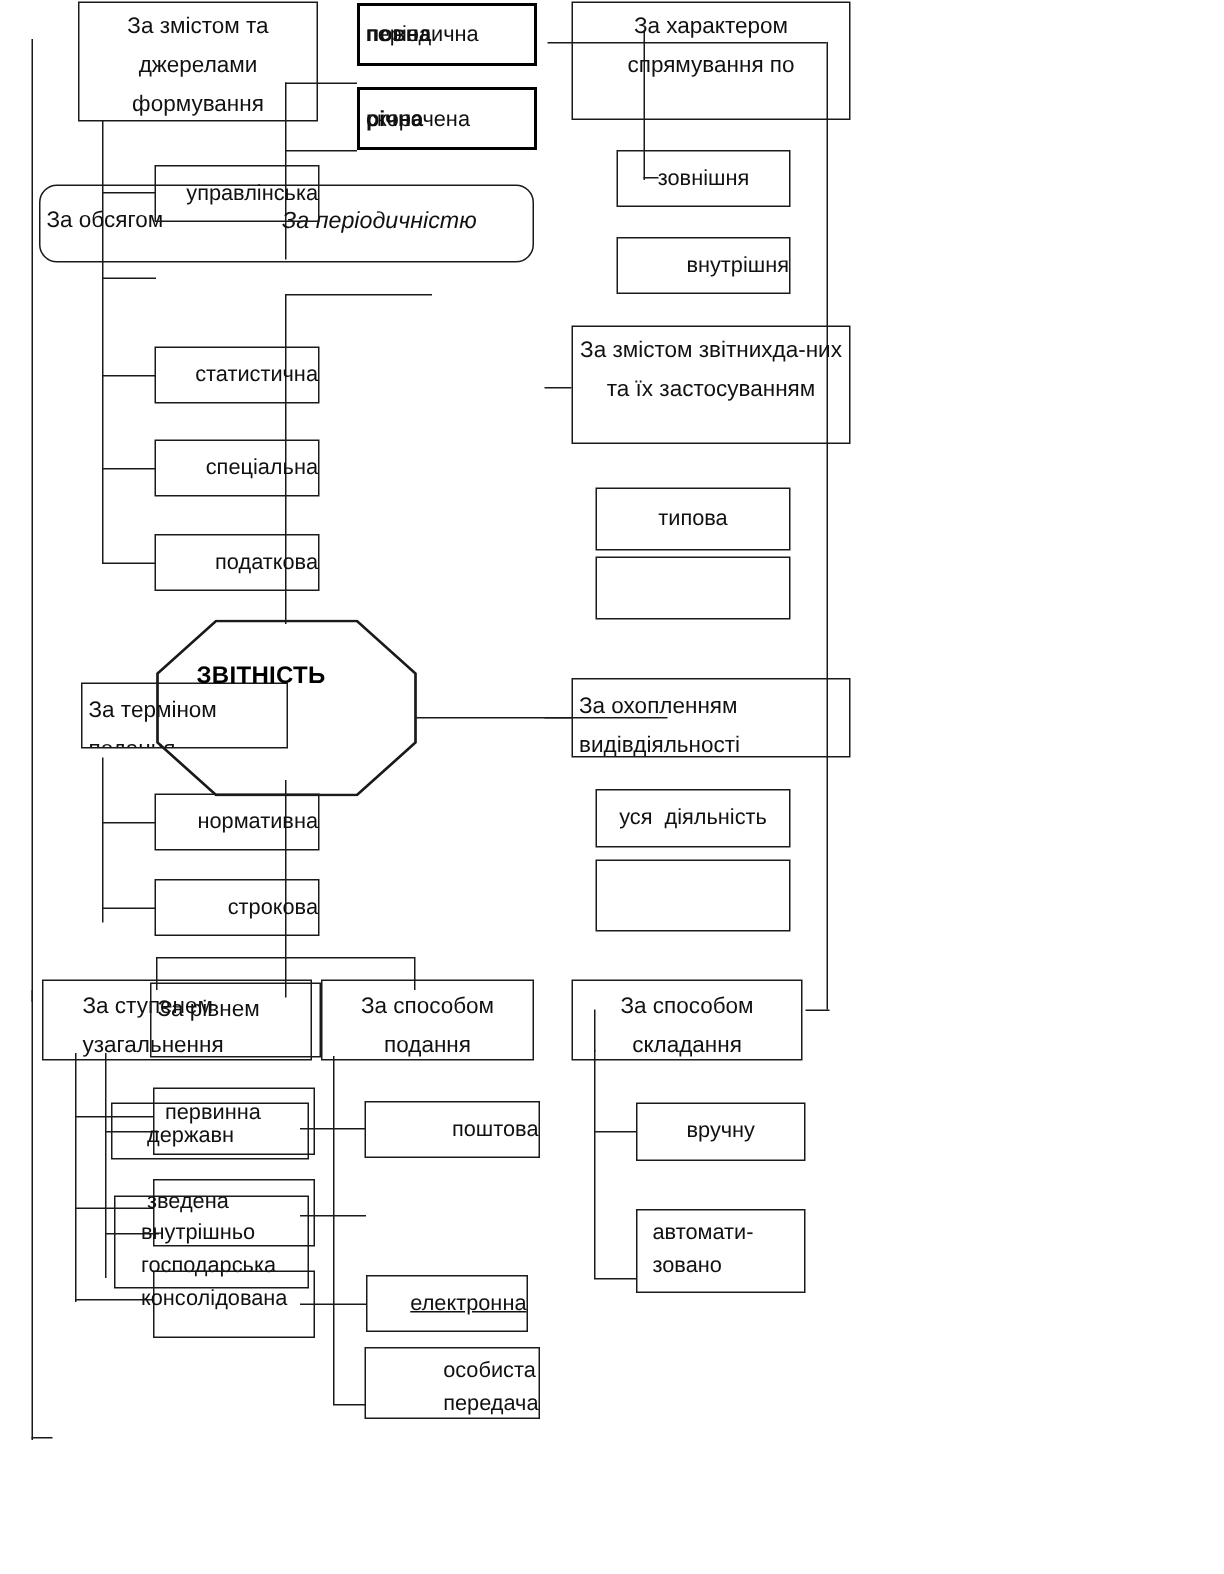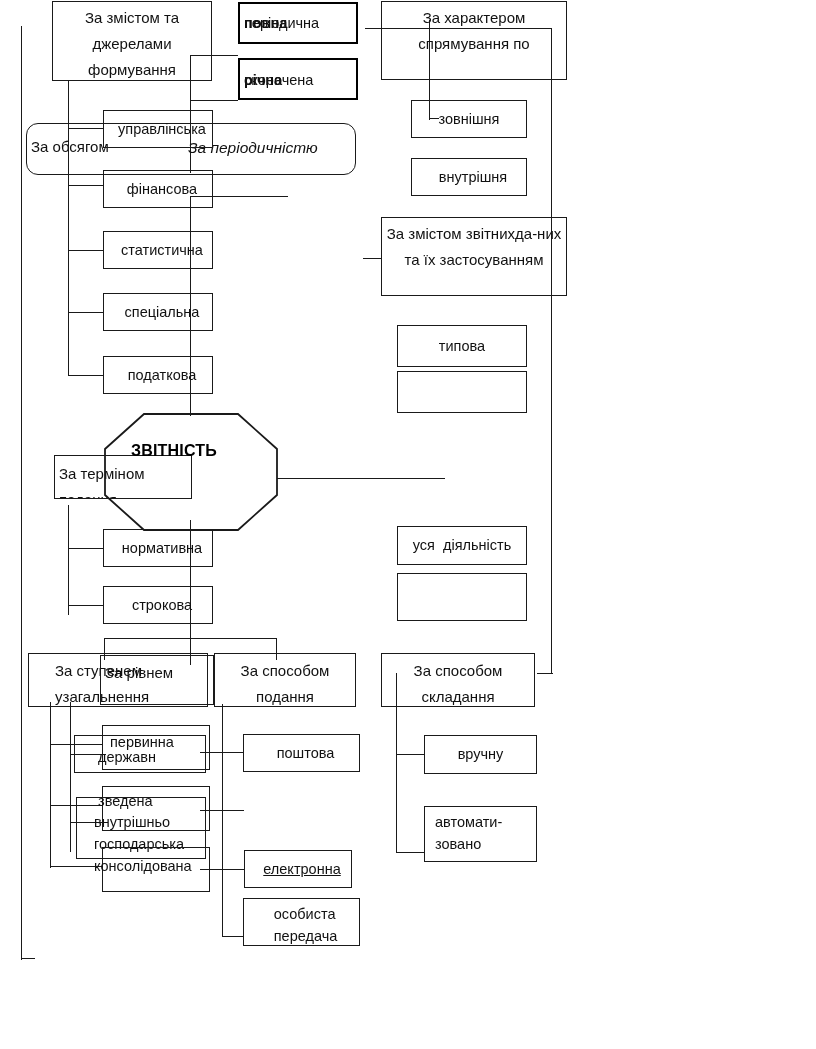--- a/index.html
+++ b/index.html
@@ -25,21 +25,21 @@
     border: 1.4px solid #1a1a1a;
     background: transparent;
     display: flex;
     align-items: center;
     font-size: 14.5px;
     line-height: 1.55;
     color: #111111;
     white-space: pre-wrap;
   }
   .box.plain {
-    justify-content: center;
+    justify-content: flex-end;
     padding-left: 8px;
   }
   .box.centered {
     justify-content: center;
     text-align: center;
   }
   .cat {
     position: absolute;
     box-sizing: border-box;
     border: 1.4px solid #1a1a1a;
@@ -197,20 +197,24 @@
     <span class="cat-txt">За змістом
 звітнихда-них та
 їх застосуванням</span>
   </div>
 
   <div class="cat lft" style="left:54px; top:455px; width:138px; height:44px; padding-top:5px;">
     <span class="cat-txt">За терміном
 подання</span>
   </div>
 
+  <div class="cat lft" style="left:381px; top:452px; width:186px; height:53px; padding-top:5px;">
+    <span class="cat-txt">За охопленням
+видівдіяльності</span>
+  </div>
 
   <div class="cat lft" style="left:28px; top:653px; width:180px; height:54px; padding-top:4px; padding-left:26px;">
     <span class="cat-txt">За ступенем
 узагальнення</span>
   </div>
 
   <div class="cat lft" style="left:100px; top:655px; width:114px; height:50px; padding-top:4px; padding-left:4px;">
     <span class="cat-txt">За рівнем</span>
   </div>
 
@@ -227,23 +231,20 @@
   <div class="octagon" style="left:104px; top:413px; width:174px; height:118px;">
     <svg viewBox="0 0 174 118" preserveAspectRatio="none" aria-hidden="true">
       <polygon points="40,1 134,1 173,36 173,82 134,117 40,117 1,82 1,36" fill="none" stroke="#1a1a1a" stroke-width="1.8"></polygon>
     </svg>
   </div>
   <div class="octa-label" style="left:131px; top:442px;">ЗВІТНІСТЬ</div>
 
   <div class="box plain" style="left:103px; top:110px; width:110px; height:38px;">
     <span>управлінська</span>
   </div>
-  <div class="box plain" style="left:103px; top:170px; width:110px; height:38px;">
-    <span>фінансова</span>
-  </div>
   <div class="box plain" style="left:103px; top:231px; width:110px; height:38px;">
     <span>статистична</span>
   </div>
   <div class="box plain" style="left:103px; top:293px; width:110px; height:38px;">
     <span>спеціальна</span>
   </div>
   <div class="box plain" style="left:103px; top:356px; width:110px; height:38px;">
     <span>податкова</span>
   </div>
 

